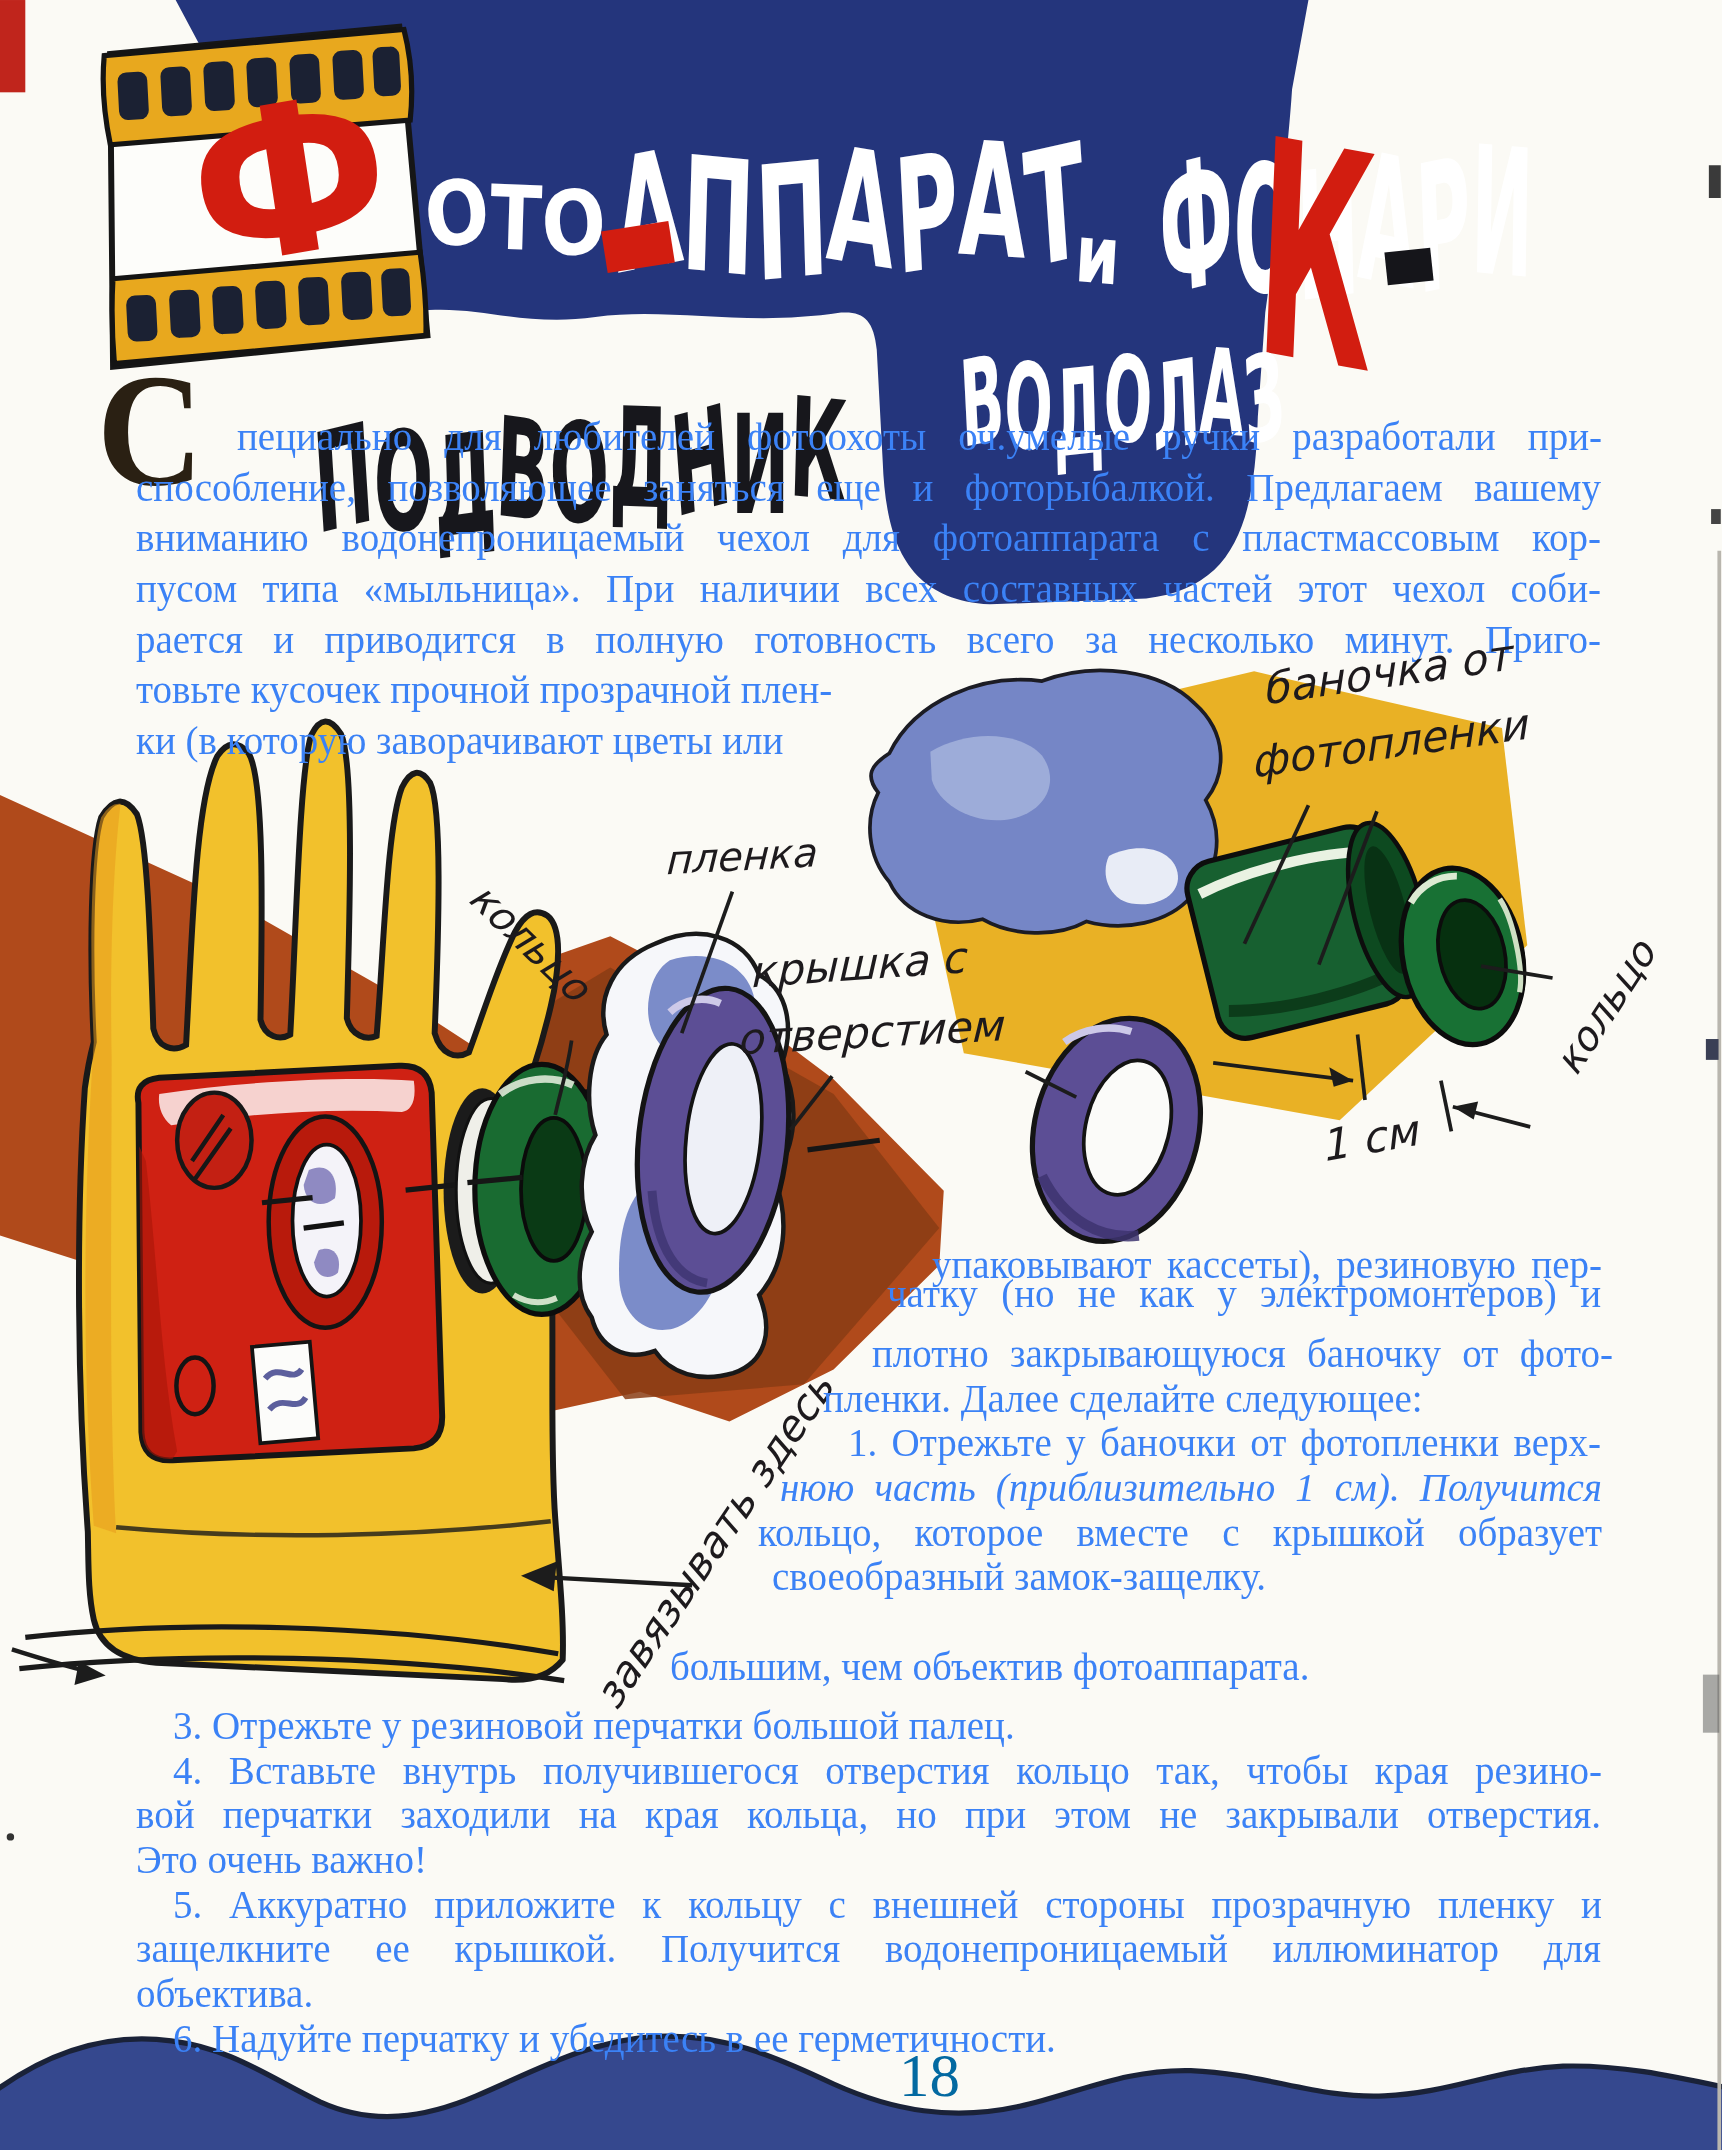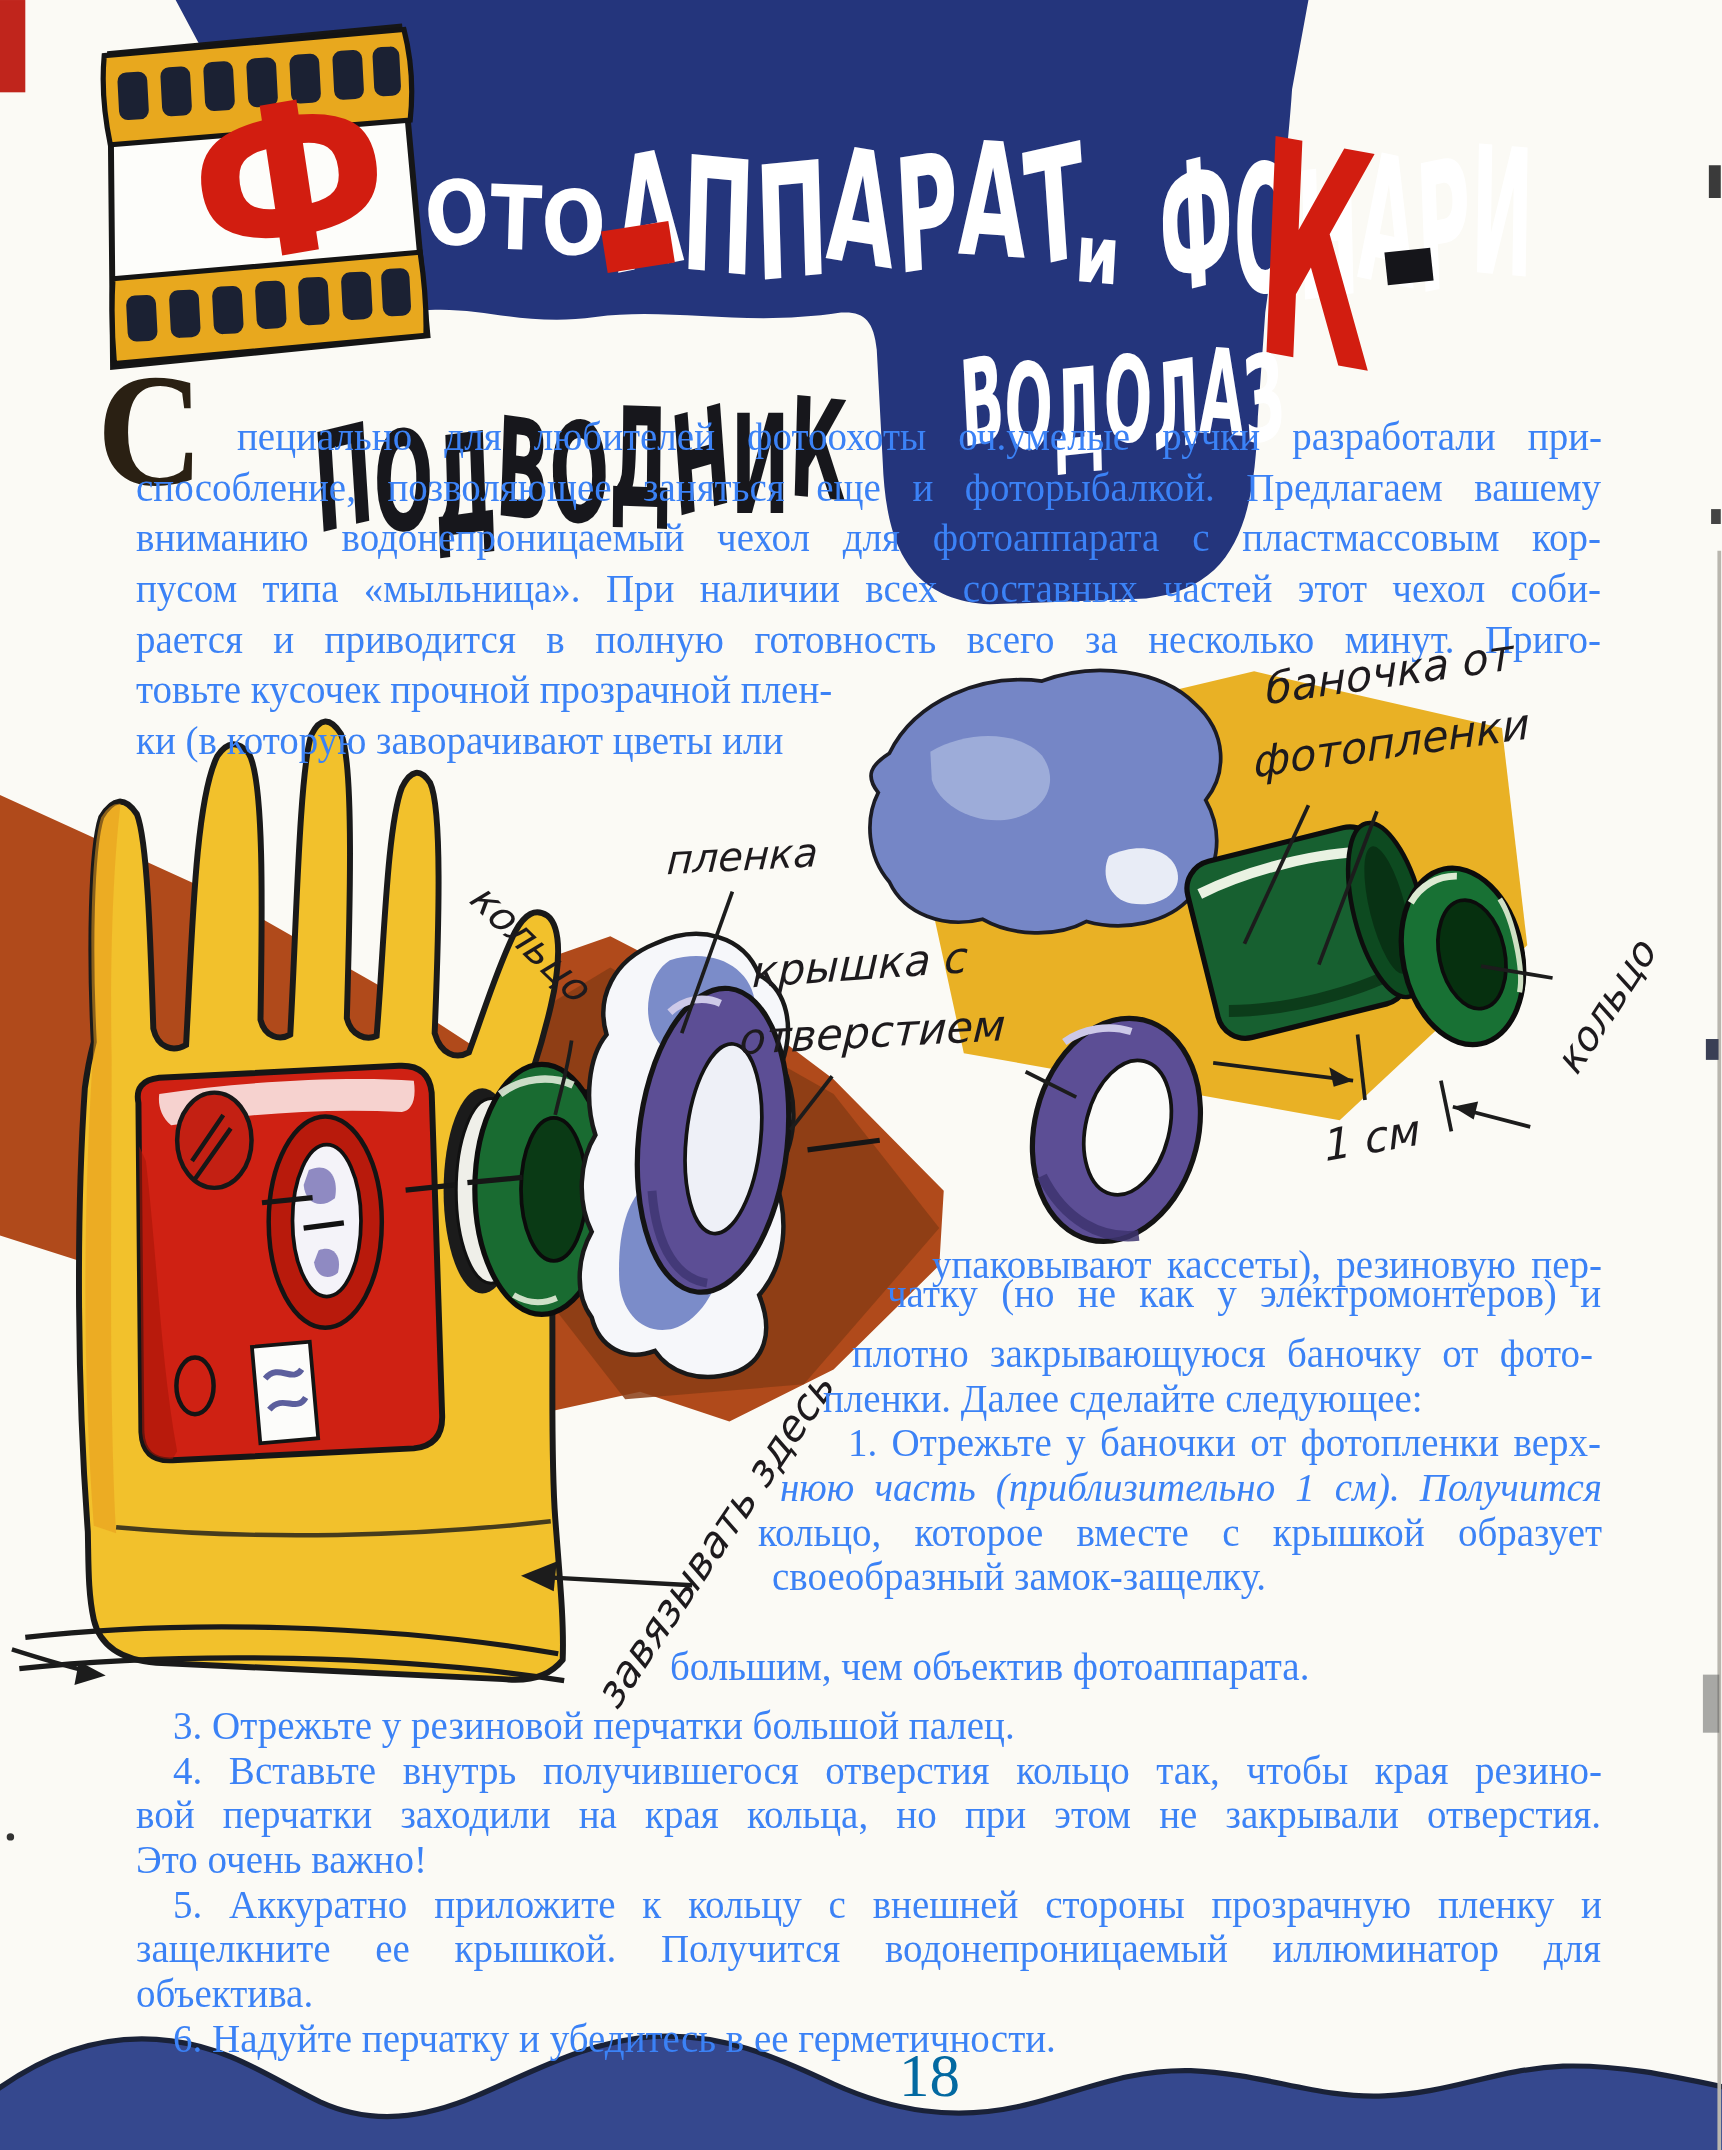--- a/index.html
+++ b/index.html
@@ -247,21 +247,21 @@
 <div class="abs hw" style="left:753px;top:951px;font-size:43px;transform:rotate(-4deg) skewX(-6deg);">крышка с</div>
 <div class="abs hw" style="left:741px;top:1018px;font-size:43px;transform:rotate(-3deg) skewX(-6deg);">отверстием</div>
 <div class="abs hw" style="left:1265px;top:668px;font-size:43px;transform:rotate(-8deg) skewX(-6deg);">баночка от</div>
 <div class="abs hw" style="left:1253px;top:741px;font-size:43px;transform:rotate(-8deg) skewX(-6deg);">фотопленки</div>
 <div class="abs hw" style="left:1549px;top:1055px;transform:rotate(-57deg) skewX(-4deg);">кольцо</div>
 <div class="abs hw" style="left:1323px;top:1125px;font-size:43px;transform:rotate(-10deg) skewX(-6deg);">1 см</div>
 <div class="abs hw" style="left:589px;top:1688px;font-size:42px;transform:rotate(-56deg) skewX(-4deg);">завязывать здесь</div>
 
 <div class="abs bl jst" style="left:932px;top:1243px;width:670px;">упаковывают кассеты), резиновую пер-</div>
 <div class="abs bl jst" style="left:887px;top:1272px;width:714px;">чатку (но не как у электромонтеров) и</div>
-<div class="abs bl jst" style="left:852px;top:1332px;width:741px;">плотно закрывающуюся баночку от фото-</div>
+<div class="abs bl jst" style="left:872px;top:1332px;width:741px;">плотно закрывающуюся баночку от фото-</div>
 <div class="abs bl" style="left:823px;top:1377px;">пленки. Далее сделайте следующее:</div>
 <div class="abs bl jst" style="left:848px;top:1421px;width:753px;">1. Отрежьте у баночки от фотопленки верх-</div>
 <div class="abs bl jst" style="left:780px;top:1466px;width:822px;font-style:italic;">нюю часть (приблизительно 1 см). Получится</div>
 <div class="abs bl jst" style="left:758px;top:1511px;width:844px;">кольцо, которое вместе с крышкой образует</div>
 <div class="abs bl" style="left:764px;top:1555px;margin-left:8px;">своеобразный замок-защелку.</div>
 <div class="abs bl" style="left:670px;top:1645px;">большим, чем объектив фотоаппарата.</div>
 
 <div class="abs bl" style="left:173px;top:1704px;">3. Отрежьте у резиновой перчатки большой палец.</div>
 <div class="abs bl jst" style="left:173px;top:1749px;width:1429px;">4. Вставьте внутрь получившегося отверстия кольцо так, чтобы края резино-</div>
 <div class="abs bl jst" style="left:136px;top:1793px;width:1465px;">вой перчатки заходили на края кольца, но при этом не закрывали отверстия.</div>

